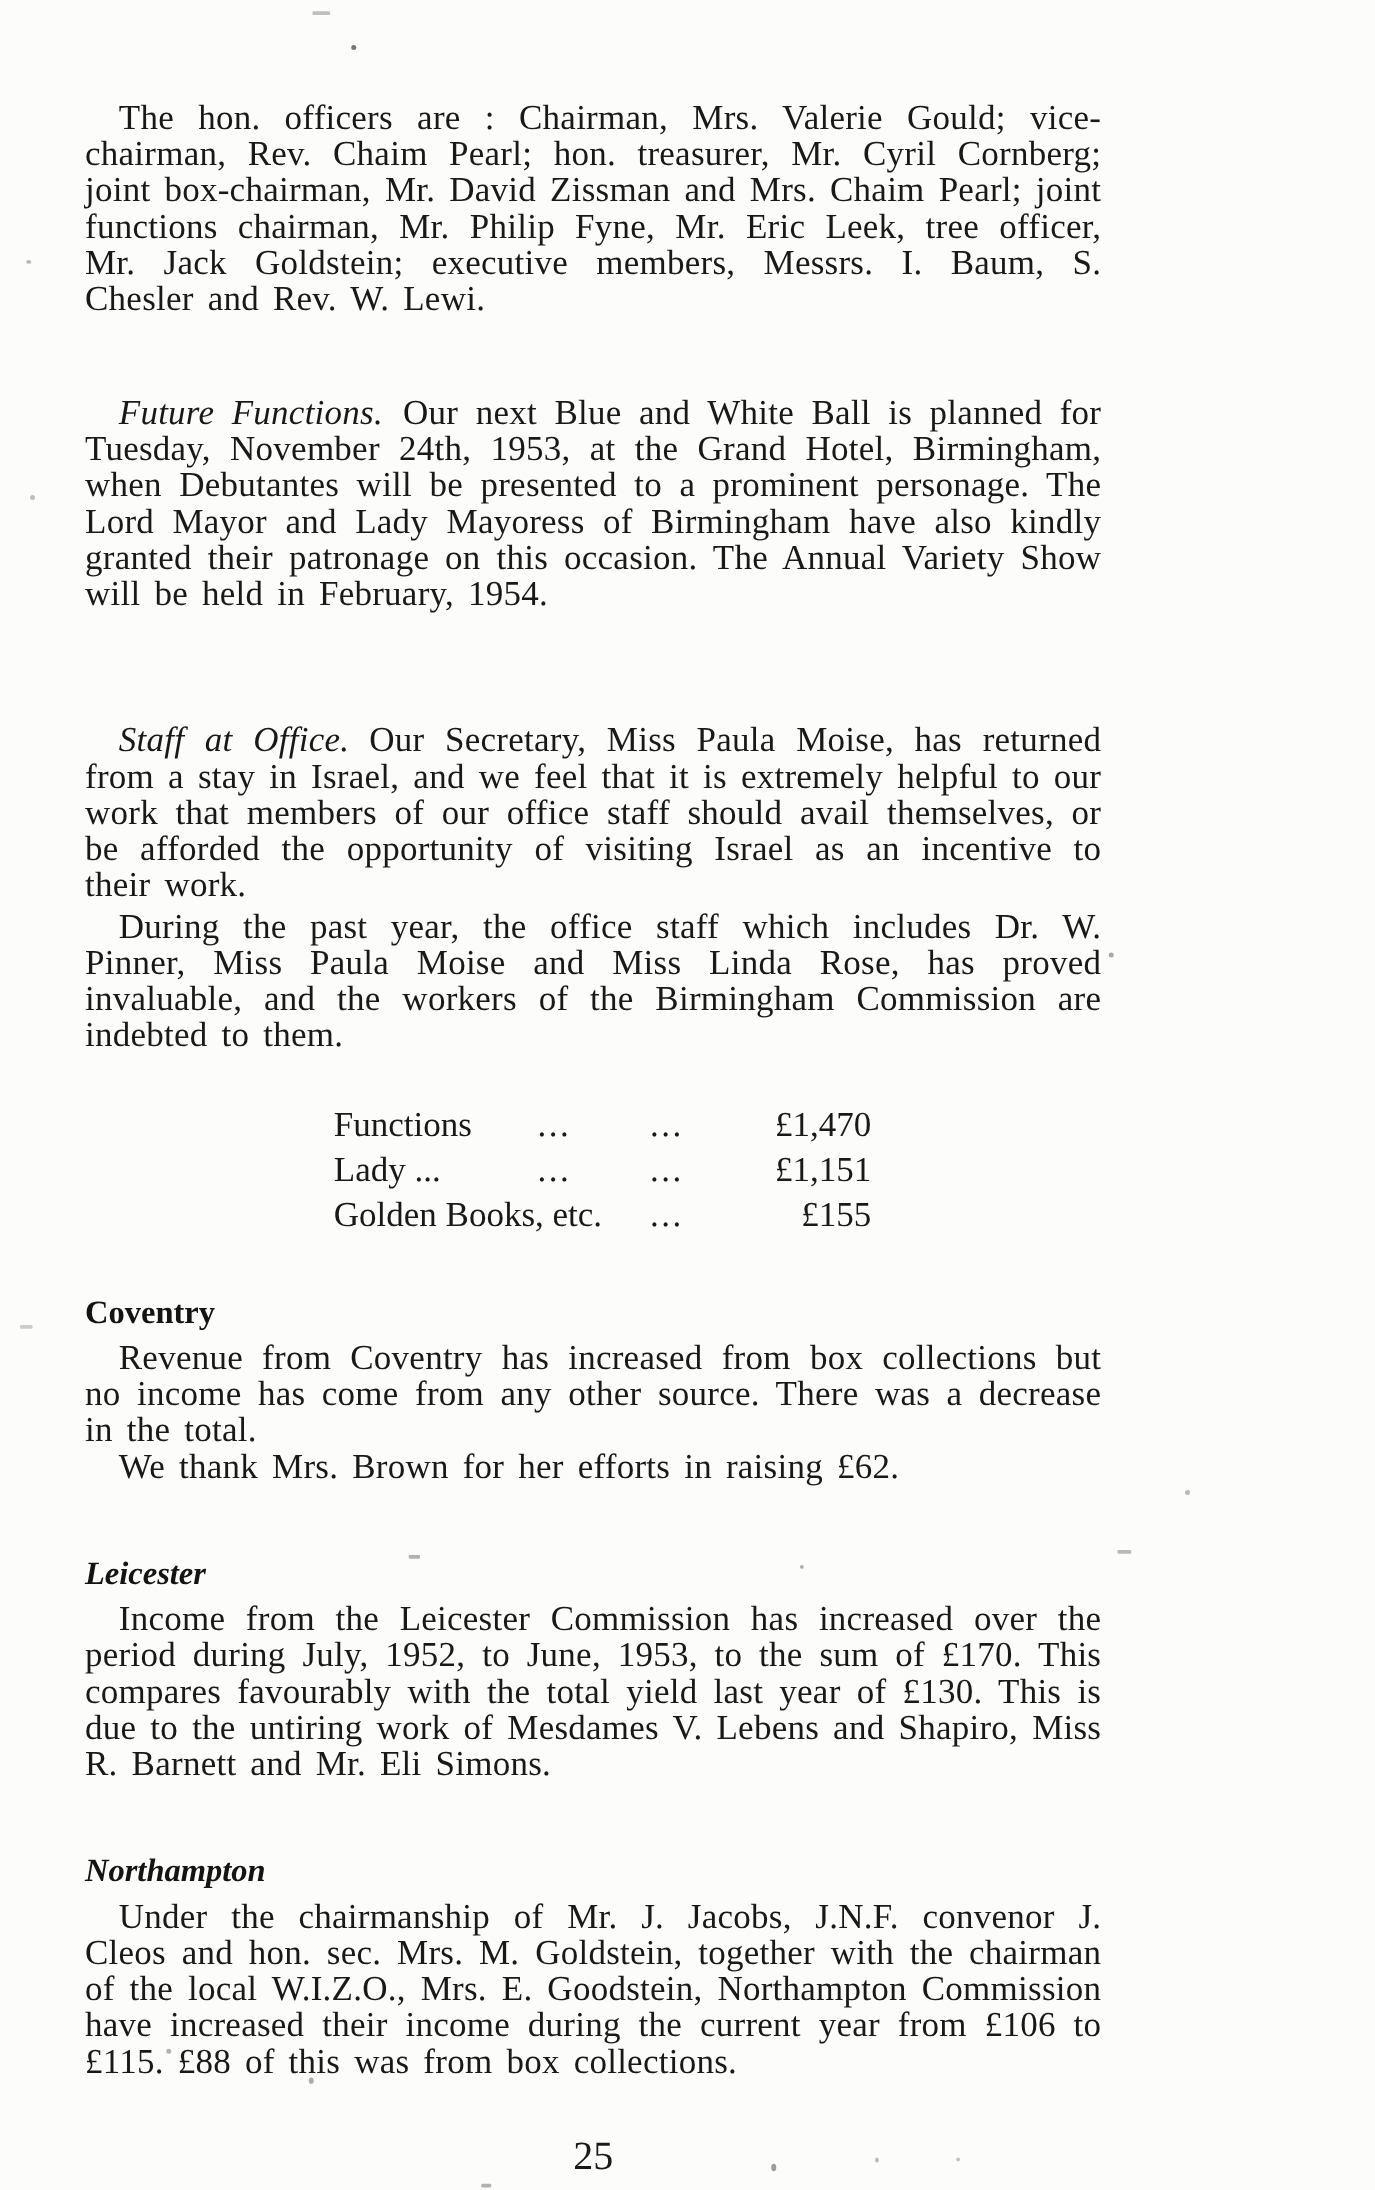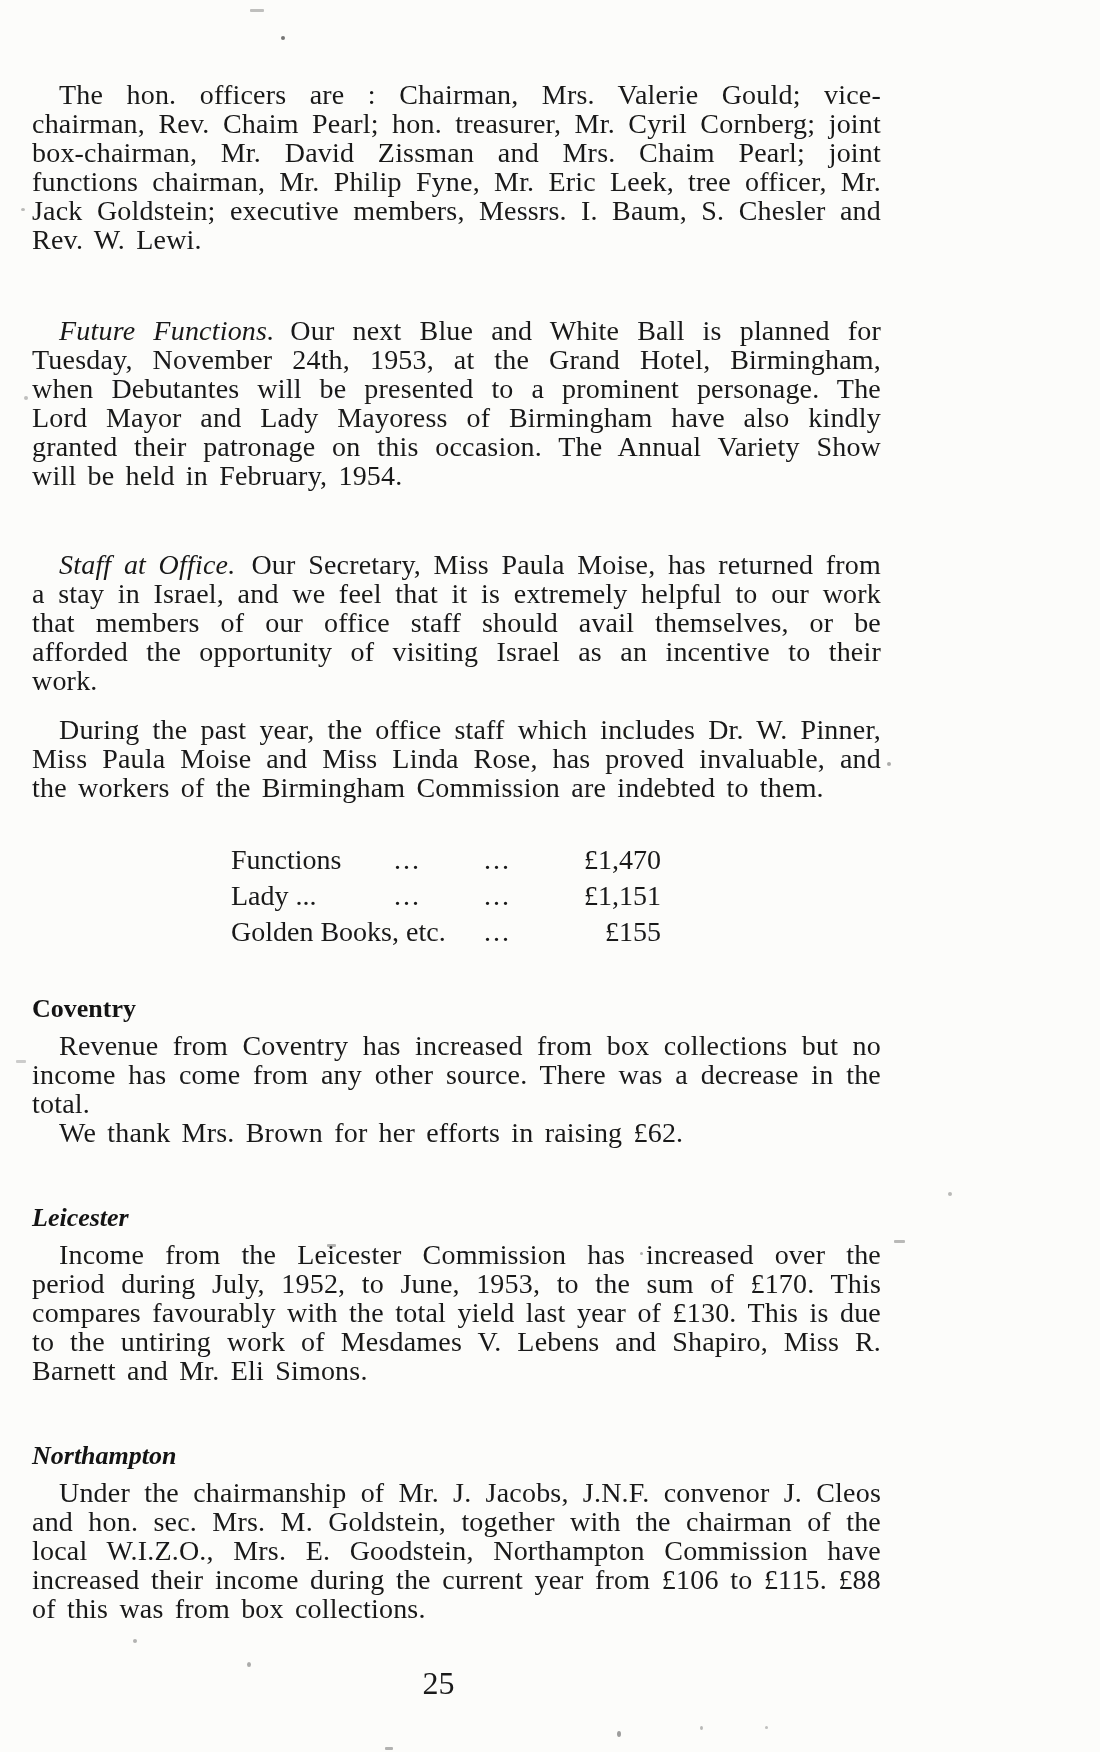--- a/index.html
+++ b/index.html
@@ -9,36 +9,36 @@
     font-family:"Liberation Serif","DejaVu Serif",serif;
     position:relative;
     overflow:hidden;
   }
   .page{
     position:relative;
     width:1100px;height:1752px;
     background:#fcfcfa;
     color:#161616;
     box-sizing:border-box;
-    padding:80px 219px 0 32px;
+    padding:80px 219px 0 68px;
   }
   .body-text{
     margin:0;
     font-size:28px;
     line-height:29px;
     text-align:justify;
     word-spacing:4px;
     letter-spacing:0.2px;
     color:#191919;
   }
   .indent{ text-indent:27px; }
   .lead-italic{ font-style:italic; padding-right:16px; }
   .mt-para1{ margin-top:62px; }
-  .mt-para2{ margin-top:60px;font-family:Liberation Serif, serif; }
-  .mt-tight{ margin-top:20px; }
+  .mt-para2{ margin-top:88px;font-family:Liberation Serif, serif; }
+  .mt-tight{ margin-top:4px; }
   .income-table{
     margin:40px 0 0 199px;
     width:430px;
     font-size:28px;
     color:#191919;
   }
   .income-row{
     display:grid;
     grid-template-columns:163px 90px 78px 1fr;
     line-height:36px;

